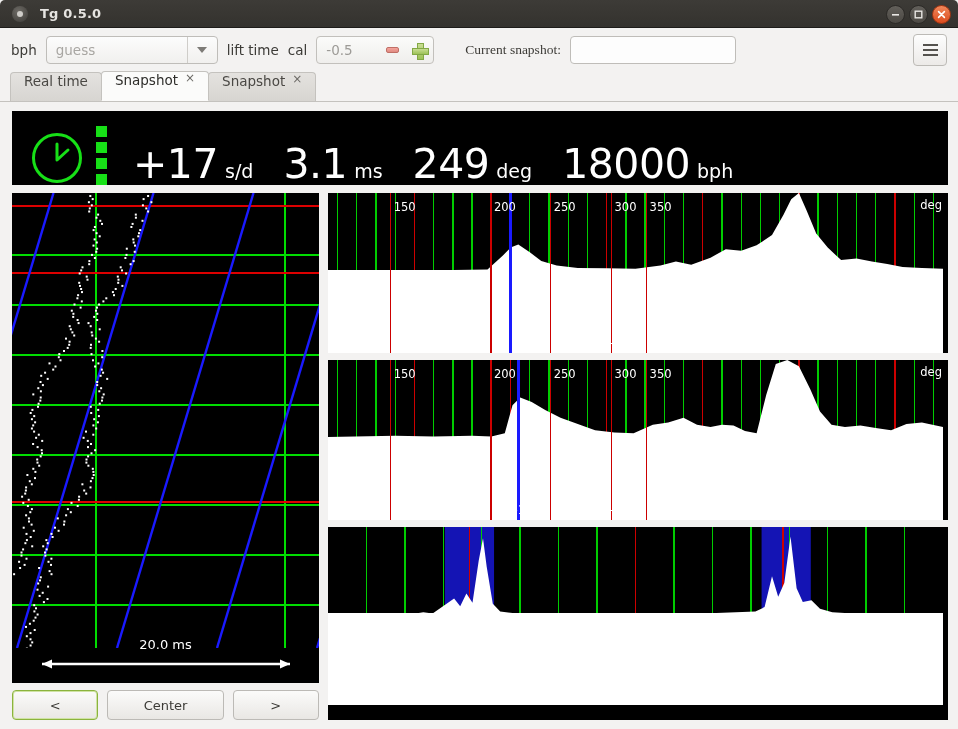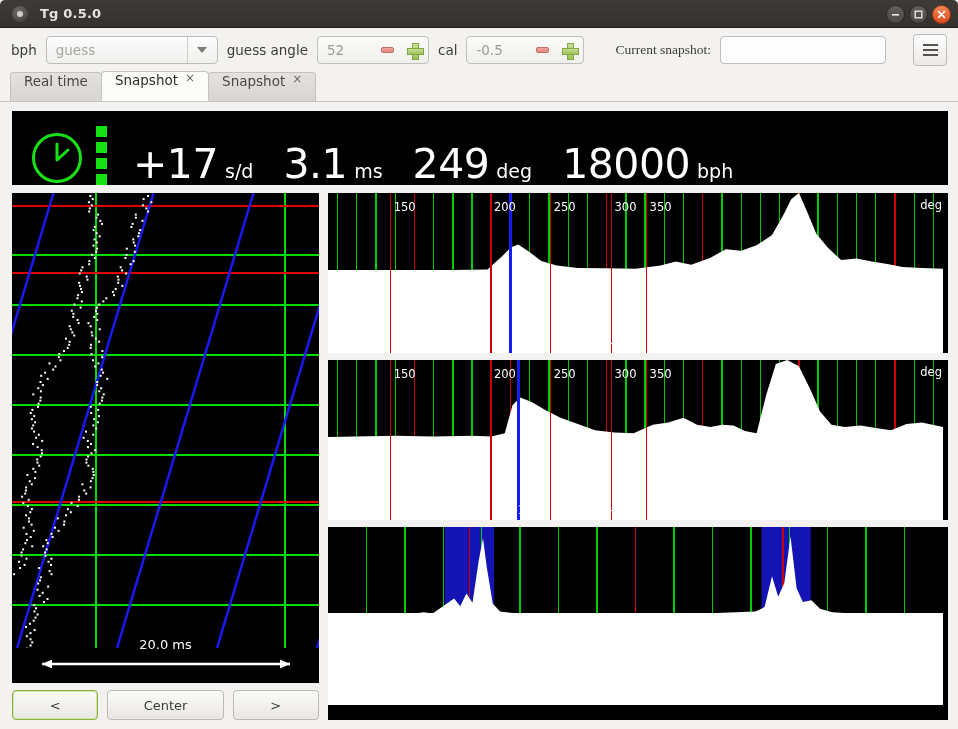--- a/index.html
+++ b/index.html
@@ -214,30 +214,21 @@
 <div class="toolbar">
   <span class="tb-label">bph</span>
 
   <div class="combo">
     <span class="combo-value">guess</span>
     <span class="combo-arrow">
         <i></i>
       </span>
   </div>
 
-  <span class="tb-label">guess angle</span>
-  <div class="spin">
-    <span class="spin-value">52</span>
-    <span class="spin-btn">
-        <i class="minus-glyph"></i>
-      </span>
-    <span class="spin-btn">
-        <i class="plus-glyph"></i>
-      </span>
-  </div>
+  <span class="tb-label">lift time</span>
 
   <span class="tb-label">cal</span>
   <div class="spin">
     <span class="spin-value wide">-0.5</span>
     <span class="spin-btn">
         <i class="minus-glyph"></i>
       </span>
     <span class="spin-btn">
         <i class="plus-glyph"></i>
       </span>

